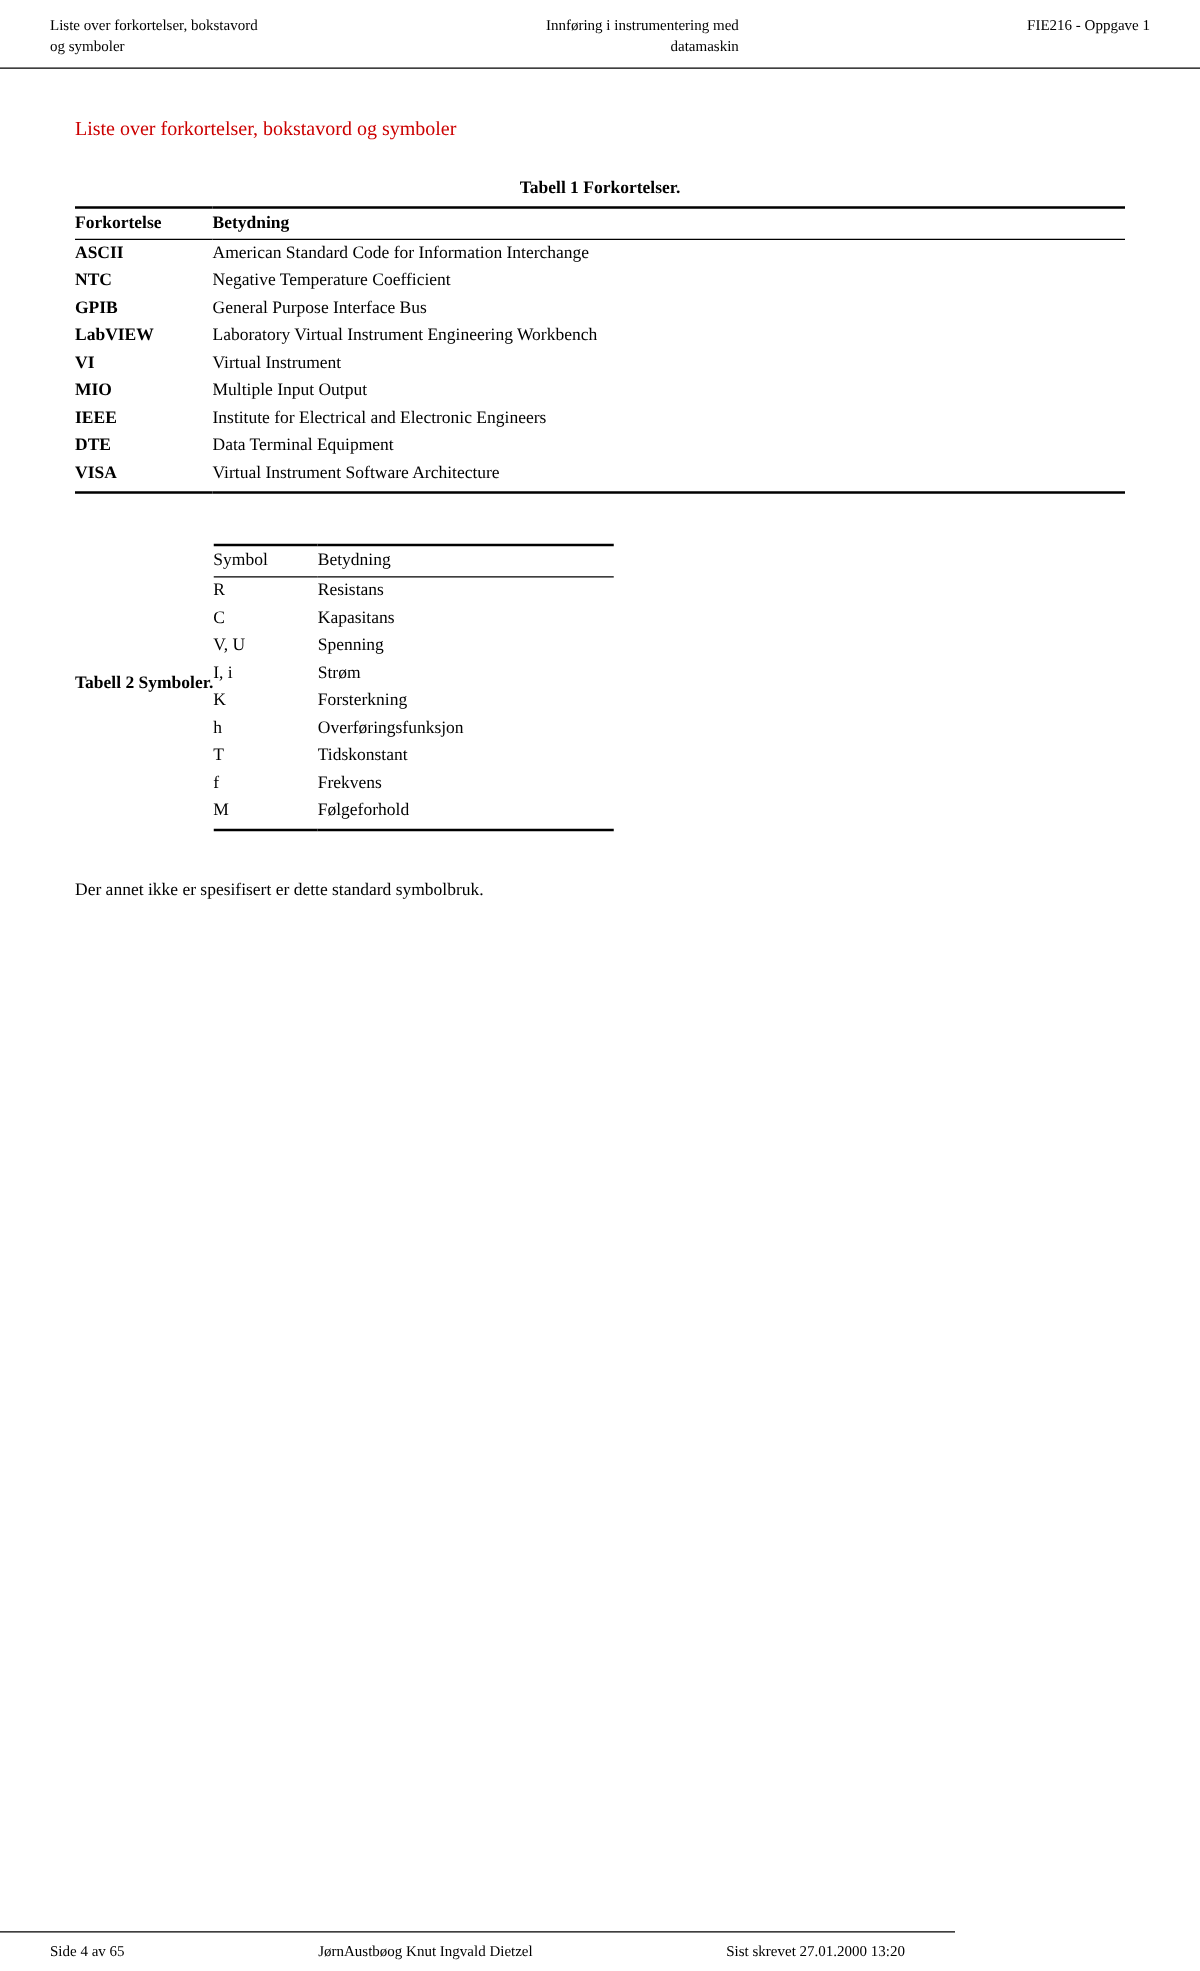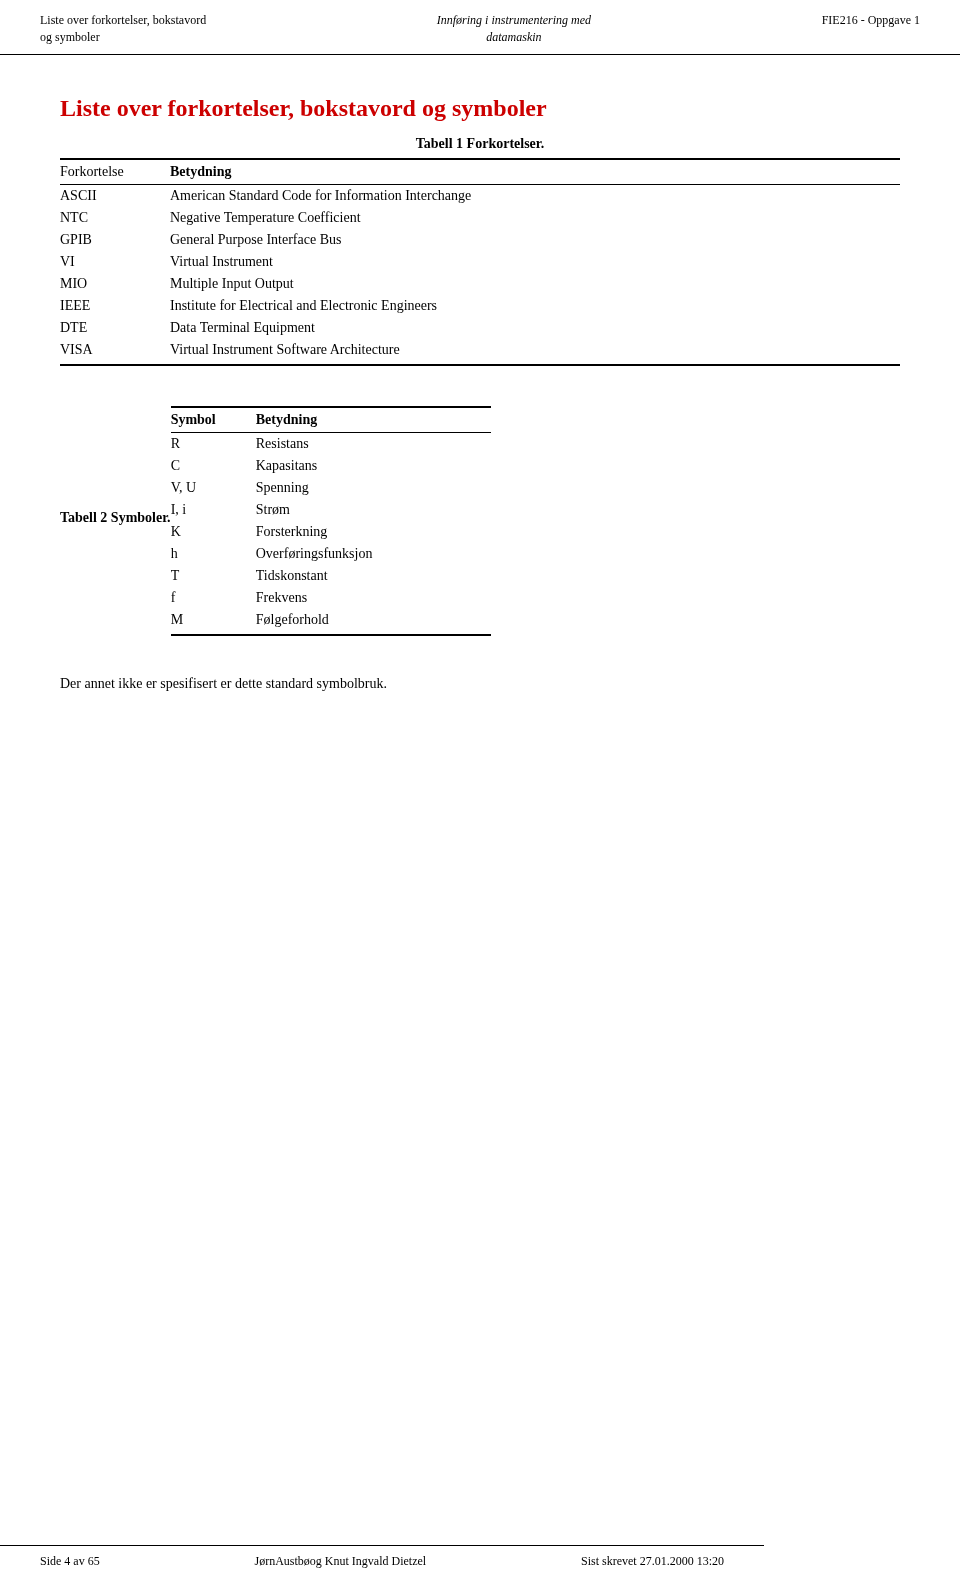--- a/index.html
+++ b/index.html
@@ -24,41 +24,40 @@
       border-bottom: 1px solid #000;
       font-size: 12px;
     }
 
     .header-left {
       max-width: 200px;
       line-height: 1.4;
     }
 
     .header-center {
-      text-align: center;
+      text-align: right;
       max-width: 220px;
       line-height: 1.4;
-      font-style: italic;
     }
 
     .header-right {
       text-align: right;
       max-width: 200px;
       line-height: 1.4;
     }
 
     .page-content {
       padding: 40px 60px 40px 60px;
     }
 
     .page-title {
-      font-size: 24px;
-      font-weight: bold;
+      font-size: 16px;
+      font-weight: normal;
       color: #cc0000;
-      margin-bottom: 14px;
+      margin-bottom: 30px;
     }
 
     .table-title {
       text-align: center;
       font-weight: bold;
       margin-bottom: 6px;
       font-size: 14px;
     }
 
     .abbrev-table {
@@ -82,40 +81,40 @@
       font-size: 14px;
     }
 
     .abbrev-table tr:last-child td {
       border-bottom: 2px solid #000;
       padding-bottom: 6px;
     }
 
     .abbrev-table .col-abbrev {
       width: 110px;
-      font-weight: normal;
+      font-weight: bold;
     }
 
     .symbol-section {
       display: flex;
       flex-direction: row;
       align-items: center;
       margin-bottom: 40px;
     }
 
     .symbol-table {
       border-collapse: collapse;
       min-width: 320px;
     }
 
     .symbol-table th {
       border-top: 2px solid #000;
       border-bottom: 1px solid #000;
       padding: 4px 40px 4px 0;
-      font-weight: bold;
+      font-weight: normal;
       text-align: left;
       font-size: 14px;
     }
 
     .symbol-table td {
       padding: 3px 40px 3px 0;
       vertical-align: top;
       font-size: 14px;
     }
 
@@ -185,20 +184,24 @@
         </tr>
         <tr>
           <td class="col-abbrev">NTC</td>
           <td>Negative Temperature Coefficient</td>
         </tr>
         <tr>
           <td class="col-abbrev">GPIB</td>
           <td>General Purpose Interface Bus</td>
         </tr>
         <tr>
+          <td class="col-abbrev">LabVIEW</td>
+          <td>Laboratory Virtual Instrument Engineering Workbench</td>
+        </tr>
+        <tr>
           <td class="col-abbrev">VI</td>
           <td>Virtual Instrument</td>
         </tr>
         <tr>
           <td class="col-abbrev">MIO</td>
           <td>Multiple Input Output</td>
         </tr>
         <tr>
           <td class="col-abbrev">IEEE</td>
           <td>Institute for Electrical and Electronic Engineers</td>

